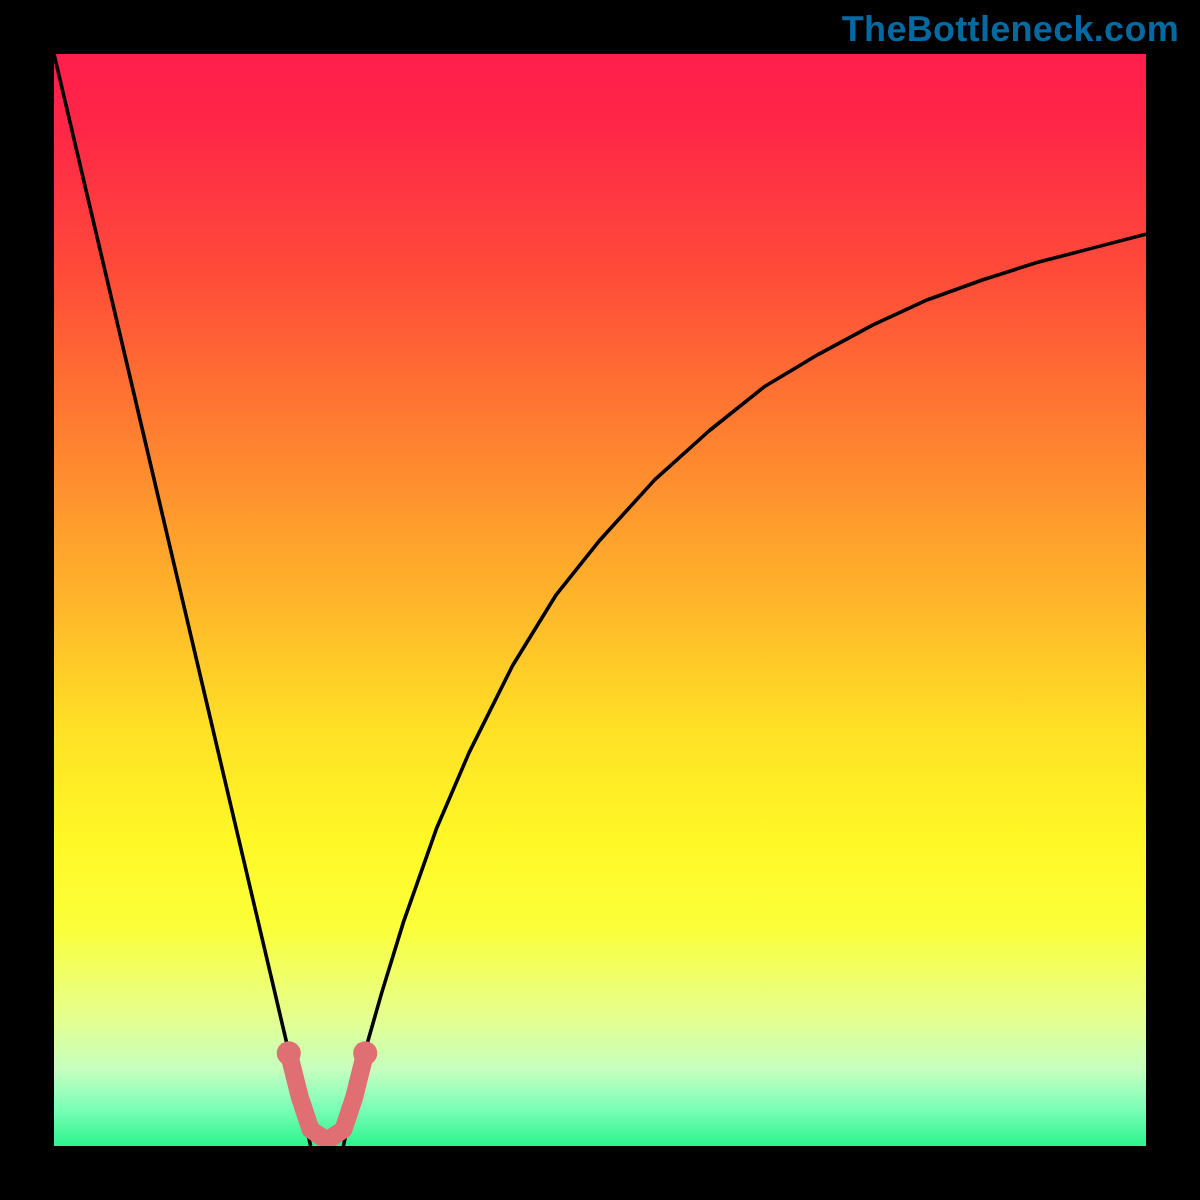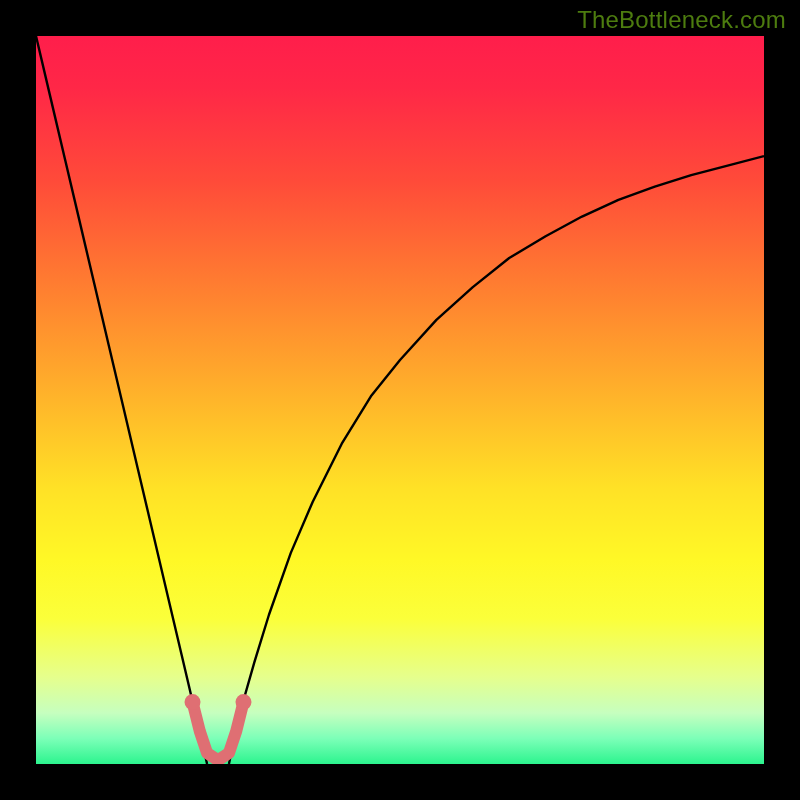--- a/index.html
+++ b/index.html
@@ -22,23 +22,23 @@
     width: 728px;
     height: 728px;
     overflow: hidden;
   }
   .watermark {
     position: absolute;
     top: 6px;
     right: 14px;
     font-family: Arial, Helvetica, sans-serif;
     font-size: 24px;
-    color: #4d7c0f;
+    color: #0369a1;
     letter-spacing: 0.2px;
-    font-weight: 400;
+    font-weight: 700;
     margin-left: 41px;
   }
   svg { display: block; }
 </style>
 </head>
 <body>
 
 <div class="frame">
   <div class="plot">
     <svg id="svg" width="728" height="728" viewBox="0 0 728 728">

